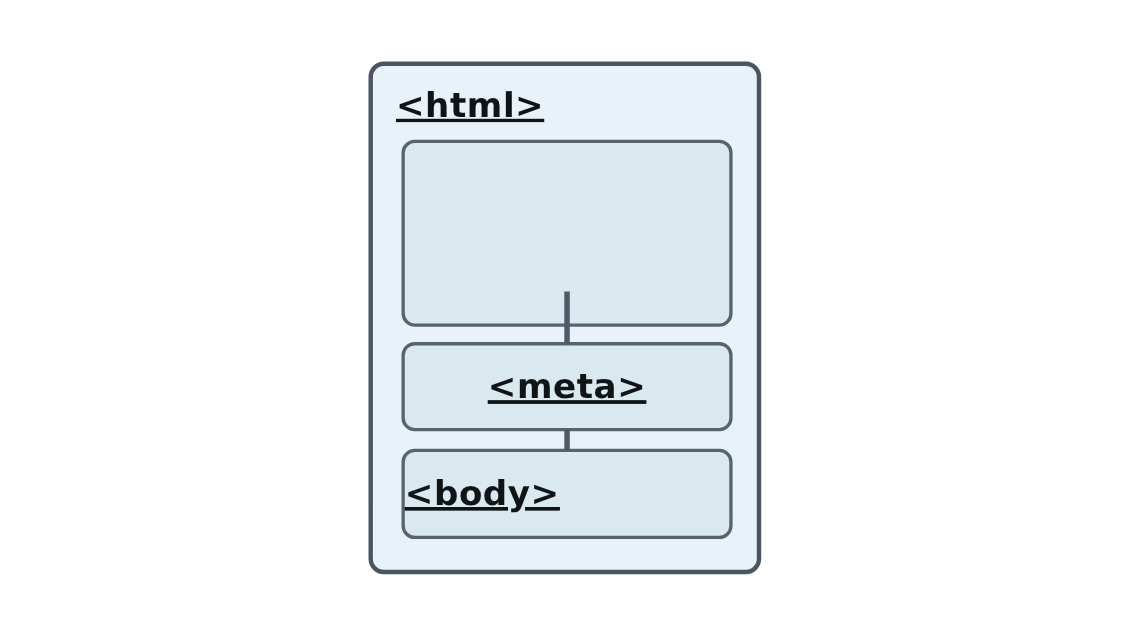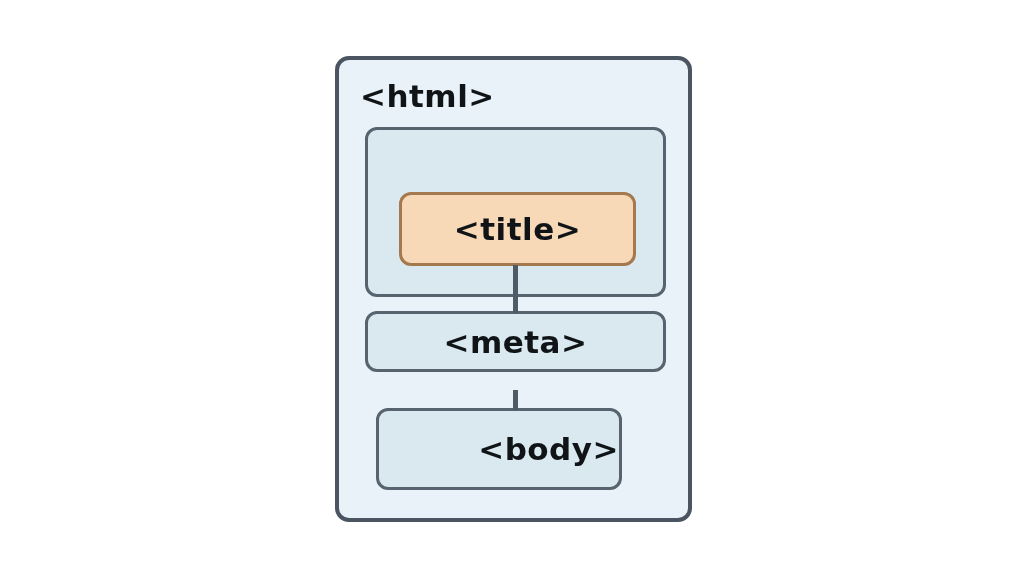--- a/index.html
+++ b/index.html
@@ -6,21 +6,21 @@
     --page-bg: #ffffff;
     --outer-fill: #e9f2f8;
     --outer-border: #4a5561;
     --inner-fill: #d9e9ef;
     --inner-border: #57646f;
     --highlight-fill: #f7d8b7;
     --highlight-border: #a5794e;
     --connector: #4e5a66;
     --text: #101417;
   }
-  * { margin: 0; padding: 0; box-sizing: border-box; }
+  * { margin: 0; padding: 0; box-sizing: border-box; text-decoration: underline; }
   html, body {
     width: 1024px; height: 576px;
     background: var(--page-bg);
     font-family: "DejaVu Sans", "Liberation Sans", sans-serif;
     overflow: hidden;
   }
   .canvas {
     position: relative;
     width: 1024px; height: 576px;
   }
@@ -63,33 +63,33 @@
     left: 31px; top: 62px;
     width: 237px; height: 74px;
     background: var(--highlight-fill);
     border: 3px solid var(--highlight-border);
     border-radius: 12px;
     display: flex; align-items: center; justify-content: center;
   }
   
   .meta-box {
     left: 26px; top: 251px;
-    width: 301px; height: 61px;
+    width: 301px; height: 81px;
     background: var(--inner-fill);
     border: 3px solid var(--inner-border);
     border-radius: 12px;
     display: flex; align-items: center; justify-content: center;
   }
   .body-box {
-    left: 37px; top: 348px;
-    width: 246px; height: 82px;
+    left: 26px; top: 348px;
+    width: 301px; height: 82px;
     background: var(--inner-fill);
     border: 3px solid var(--inner-border);
     border-radius: 12px;
-    display: flex; align-items: center; justify-content: flex-end;
+    display: flex; align-items: center; justify-content: flex-start;
   }
   
   .connector {
     position: absolute;
     width: 5px;
     background: var(--connector);
     left: 174px;
   }
   .connector-title-meta { top: 205px; height: 48px; }
   .connector-meta-body  { top: 330px; height: 20px; }
@@ -98,23 +98,20 @@
 <body>
 
 <div class="canvas">
 
   <div class="node html-box">
 
     <span class="node-label html-label">&lt;html&gt;</span>
 
     <div class="node head-box">
 
-      <div class="node title-box">
-        <span class="node-label">&lt;title&gt;</span>
-      </div>
     </div>
 
     <div class="node meta-box">
       <span class="node-label">&lt;meta&gt;</span>
     </div>
 
     <div class="node body-box">
       <span class="node-label">&lt;body&gt;</span>
     </div>
 

